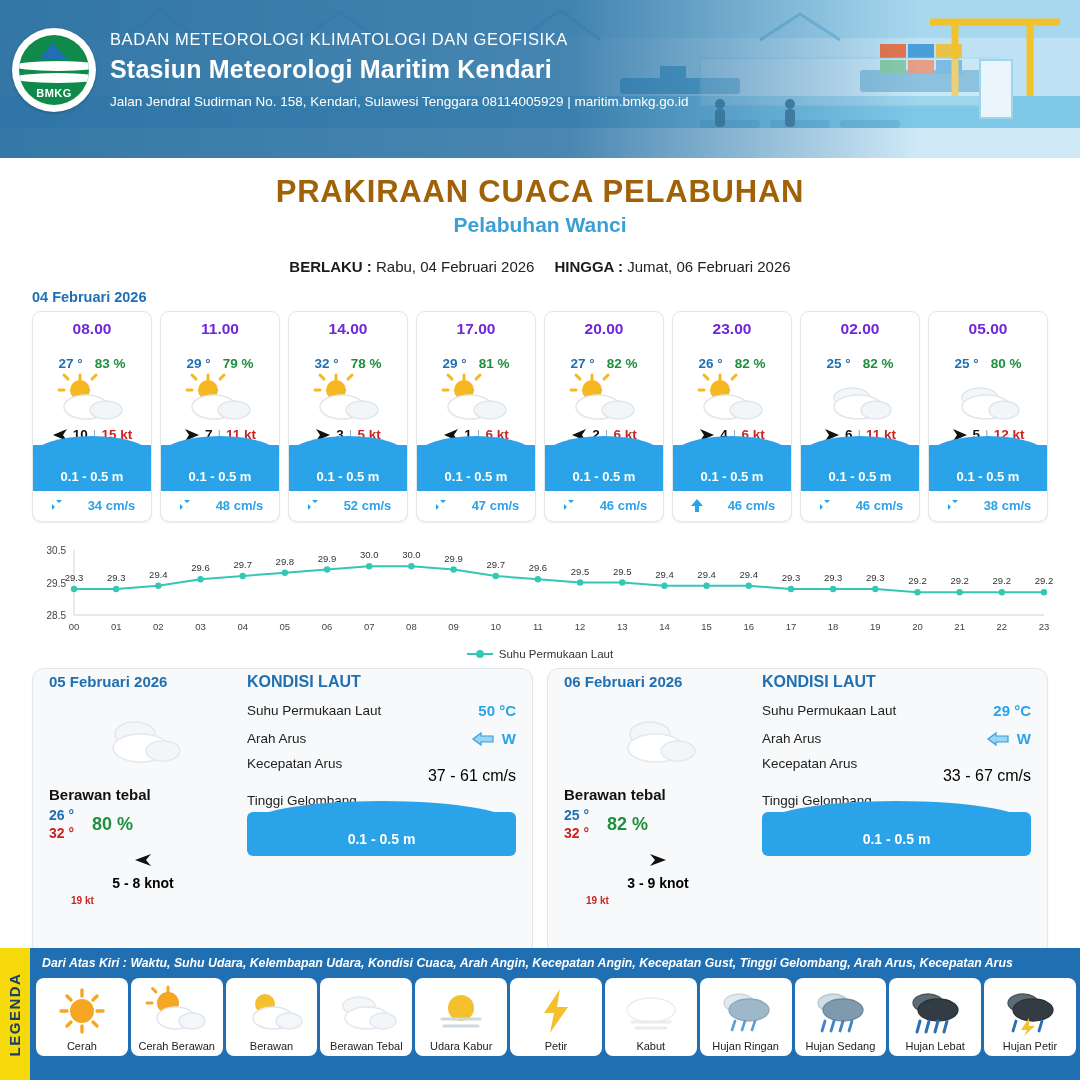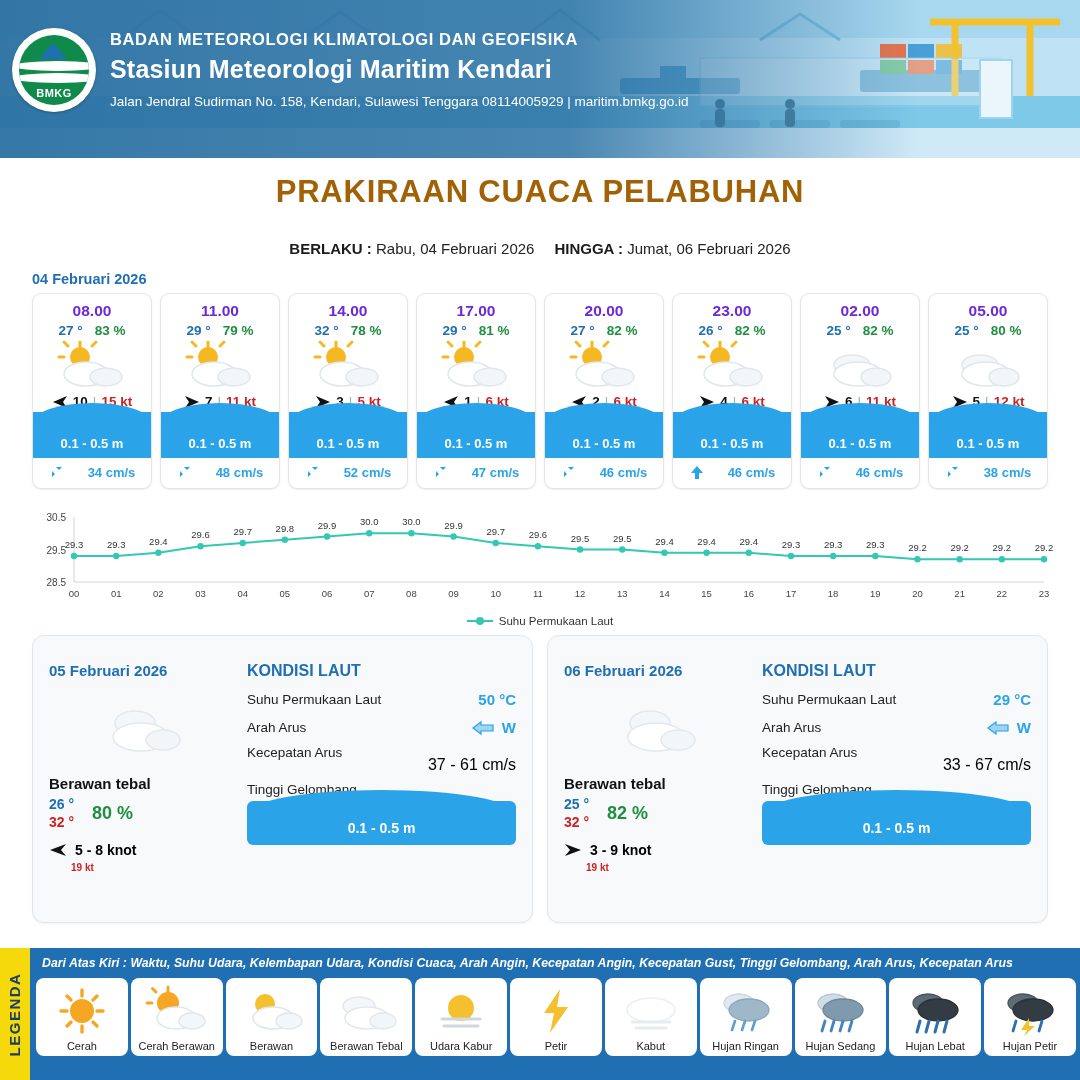--- a/index.html
+++ b/index.html
@@ -42,53 +42,53 @@
     position:absolute; left:-6px; width: 90px; height: 10px; background: #fff; border-radius: 50%;
   }
   .logo-inner .wave1 { top: 26px; }
   .logo-inner .wave2 { top: 38px; }
   .logo-inner .tri {
     position:absolute; top: 8px; left: 20px; width: 0; height: 0;
     border-left: 14px solid transparent; border-right: 14px solid transparent;
     border-bottom: 16px solid #1f6fb2; z-index: 2;
   }
   .header-text { position: absolute; left: 110px; top: 30px; color: #fff; }
-  .h-line1 { font-size: 16.5px; font-weight: bold; letter-spacing: .6px; }
+  .h-line1 { font-size: 16.5px; font-weight: normal; letter-spacing: .6px; }
   .h-line2 { font-size: 25px; font-weight: bold; margin-top: 6px; letter-spacing: .2px; }
   .h-line3 { font-size: 13.5px; margin-top: 10px; }
 
   
   .title-block { text-align: center; margin-top: 16px; }
   .title-main {
     font-size: 31px; font-weight: bold; color: #a16207; letter-spacing: .8px;
   }
   .title-sub { font-size: 21px; font-weight: bold; color: #3c9fd4; margin-top: 3px; }
   .valid-row {
-    margin-top: 30px; display: flex; justify-content: center; gap: 20px;
+    margin-top: 21px; display: flex; justify-content: center; gap: 20px;
     font-size: 15px; color: #1b1b1b; align-items: center;
   }
   .valid-row .lbl { font-weight: bold; }
   .valid-row .val { color: #222; }
 
   
   .date-label {
     margin: 14px 0 6px 32px; font-size: 14.5px; font-weight: bold; color: #1f6fb2;
   }
 
   
   .cards {
     display: flex; gap: 8px; padding: 0 32px;
   }
   .card {
     width: 121px; background: #fff; border: 1px solid #dfe6ec; border-radius: 9px;
     overflow: hidden; box-shadow: 0 1px 2px rgba(0,0,0,.07);
     display: flex; flex-direction: column; align-items: center;
   }
   .c-time { font-size: 15.5px; font-weight: bold; color: #6d28d9; margin-top: 8px; }
-  .c-th { display:flex; gap: 12px; margin-top: 3px; font-size: 13.5px; font-weight: bold; }
+  .c-th { display:flex; gap: 12px; margin-top: 18px; font-size: 13.5px; font-weight: bold; }
   .c-temp { color: #1f6fb2; }
   .c-hum { color: #1e8f3e; }
   .c-icon { height: 52px; display:flex; align-items:center; justify-content:center; margin-top: 2px; }
   .c-wind {
     display:flex; align-items:center; justify-content:center; gap: 5px;
     font-size: 13.5px; font-weight: bold; margin-top: 2px; width: 100%;
   }
   .c-wind .ws { color: #111; }
   .c-wind .sep { color: #9ab; font-weight: normal; }
   .c-wind .gust { color: #cc2222; }
@@ -119,33 +119,33 @@
   .legend-line { width: 26px; height: 2px; background: #35c7b5; position: relative; }
   .legend-line::after {
     content:''; position:absolute; left: 9px; top:-3px; width:8px; height:8px;
     border-radius:50%; background:#35c7b5;
   }
 
   
   .day-panels { display: flex; gap: 14px; padding: 8px 32px 0; }
   .day-panel {
     flex: 1; background: #f7f9fb; border: 1px solid #dfe6ec; border-radius: 12px;
-    padding: 26px 16px 12px; display: flex; gap: 6px; position: relative;
+    padding: 4px 16px 12px; display: flex; gap: 6px; position: relative;
     box-shadow: 0 1px 2px rgba(0,0,0,.05); height: 288px;
   }
   .dp-left { width: 188px; }
   .dp-date { font-size: 15px; font-weight: bold; color: #1f6fb2; }
   .dp-icon { height: 66px; display:flex; align-items:center; justify-content:center; margin-top: 16px; }
   .dp-cond { font-size: 15px; font-weight: bold; color: #111; margin-top: 14px; }
   .dp-temps { display:flex; align-items: center; gap: 18px; margin-top: 4px; }
   .dp-tcol { display:flex; flex-direction: column; font-size: 14px; font-weight: bold; }
   .dp-tmin { color: #1f6fb2; }
   .dp-tmax { color: #cc2222; margin-top: 2px; }
   .dp-hum { font-size: 18px; font-weight: bold; color: #1e8f3e; }
-  .dp-wind { display:flex; align-items:center; gap:8px; margin-top: 12px; font-size: 14px; font-weight: bold; }
+  .dp-wind { display:flex; align-items:center; gap:8px; margin-top: 12px; font-size: 14px; font-weight: bold; flex-direction: column; }
   .dp-gust { font-size: 10px; font-weight: bold; color: #cc2222; margin-top: 4px; margin-left: 22px; }
 
   .dp-right { flex: 1; padding-left: 4px; position: relative; }
   .dp-sea-title { font-size: 16px; font-weight: bold; color: #1f6fb2; }
   .dp-row { display:flex; align-items:center; justify-content: space-between; margin-top: 11px; }
   .dp-row .k { font-size: 13.5px; color: #222; }
   .dp-row .v { font-size: 15px; font-weight: bold; color: #2aa3e8; }
   .dp-arrow-row { display:flex; align-items:center; gap: 7px; }
   .dp-wavebox {
     margin-top: 4px; height: 44px; background: #2aa3e8; border-radius: 6px;
@@ -260,20 +260,21 @@
 
   <div class="header-text">
     <div class="h-line1">BADAN METEOROLOGI KLIMATOLOGI DAN GEOFISIKA</div>
     <div class="h-line2">Stasiun Meteorologi Maritim Kendari</div>
     <div class="h-line3">Jalan Jendral Sudirman No. 158, Kendari, Sulawesi Tenggara  08114005929 | maritim.bmkg.go.id</div>
   </div>
 </div>
 
 <div class="title-block">
   <div class="title-main">PRAKIRAAN CUACA PELABUHAN</div>
+  <div class="title-sub">Pelabuhan Wanci</div>
   <div class="valid-row">
     <div>
       <span class="lbl">BERLAKU :</span>
       <span class="val">Rabu, 04 Februari 2026</span>
     </div>
     <div>
       <span class="lbl">HINGGA :</span>
       <span class="val">Jumat, 06 Februari 2026</span>
     </div>
   </div>

